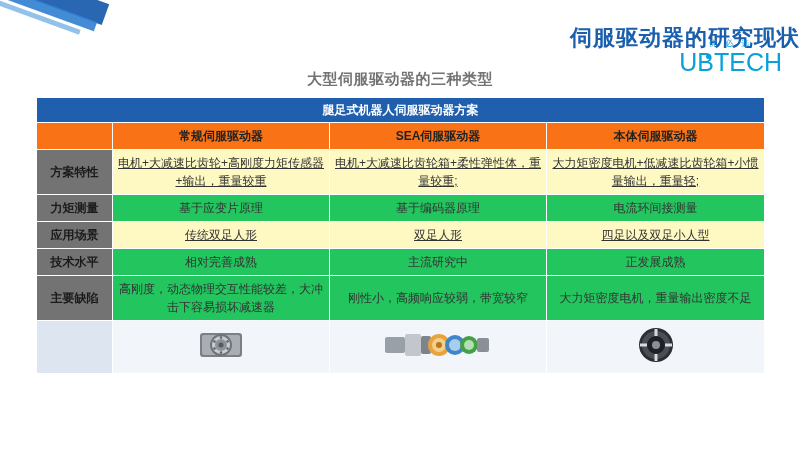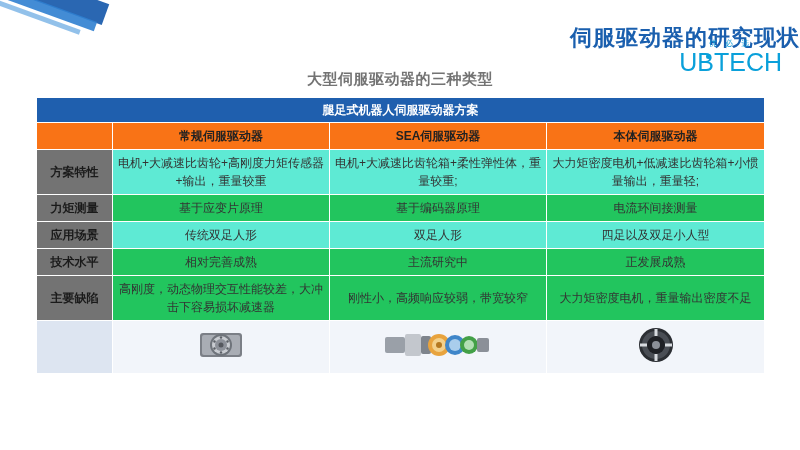--- a/index.html
+++ b/index.html
@@ -144,21 +144,21 @@
     color: #222222 !important;
     height: 14px;
   }
   .rowlabel {
     background: #737373;
     font-weight: bold;
     font-size: 9px;
     color: #1a1a1a !important;
     width: 76px;
   }
-  .cell-light { background: #5eead4; }
+  .cell-light { background: #fef9c3; text-decoration: underline; }
   .cell-lighter { background: #22c55e; }
   .img-row td {
     background: #f2f5fa;
     height: 46px;
     padding: 3px !important;
   }
   .img-row td.rowlabel { background: #dde5f1; }
   
   .prod {
     display: inline-block;

